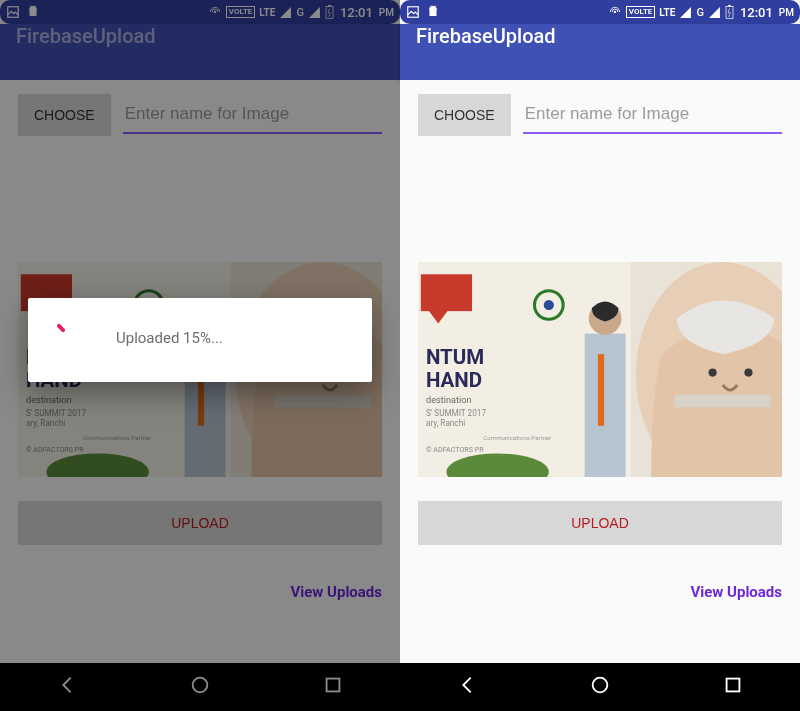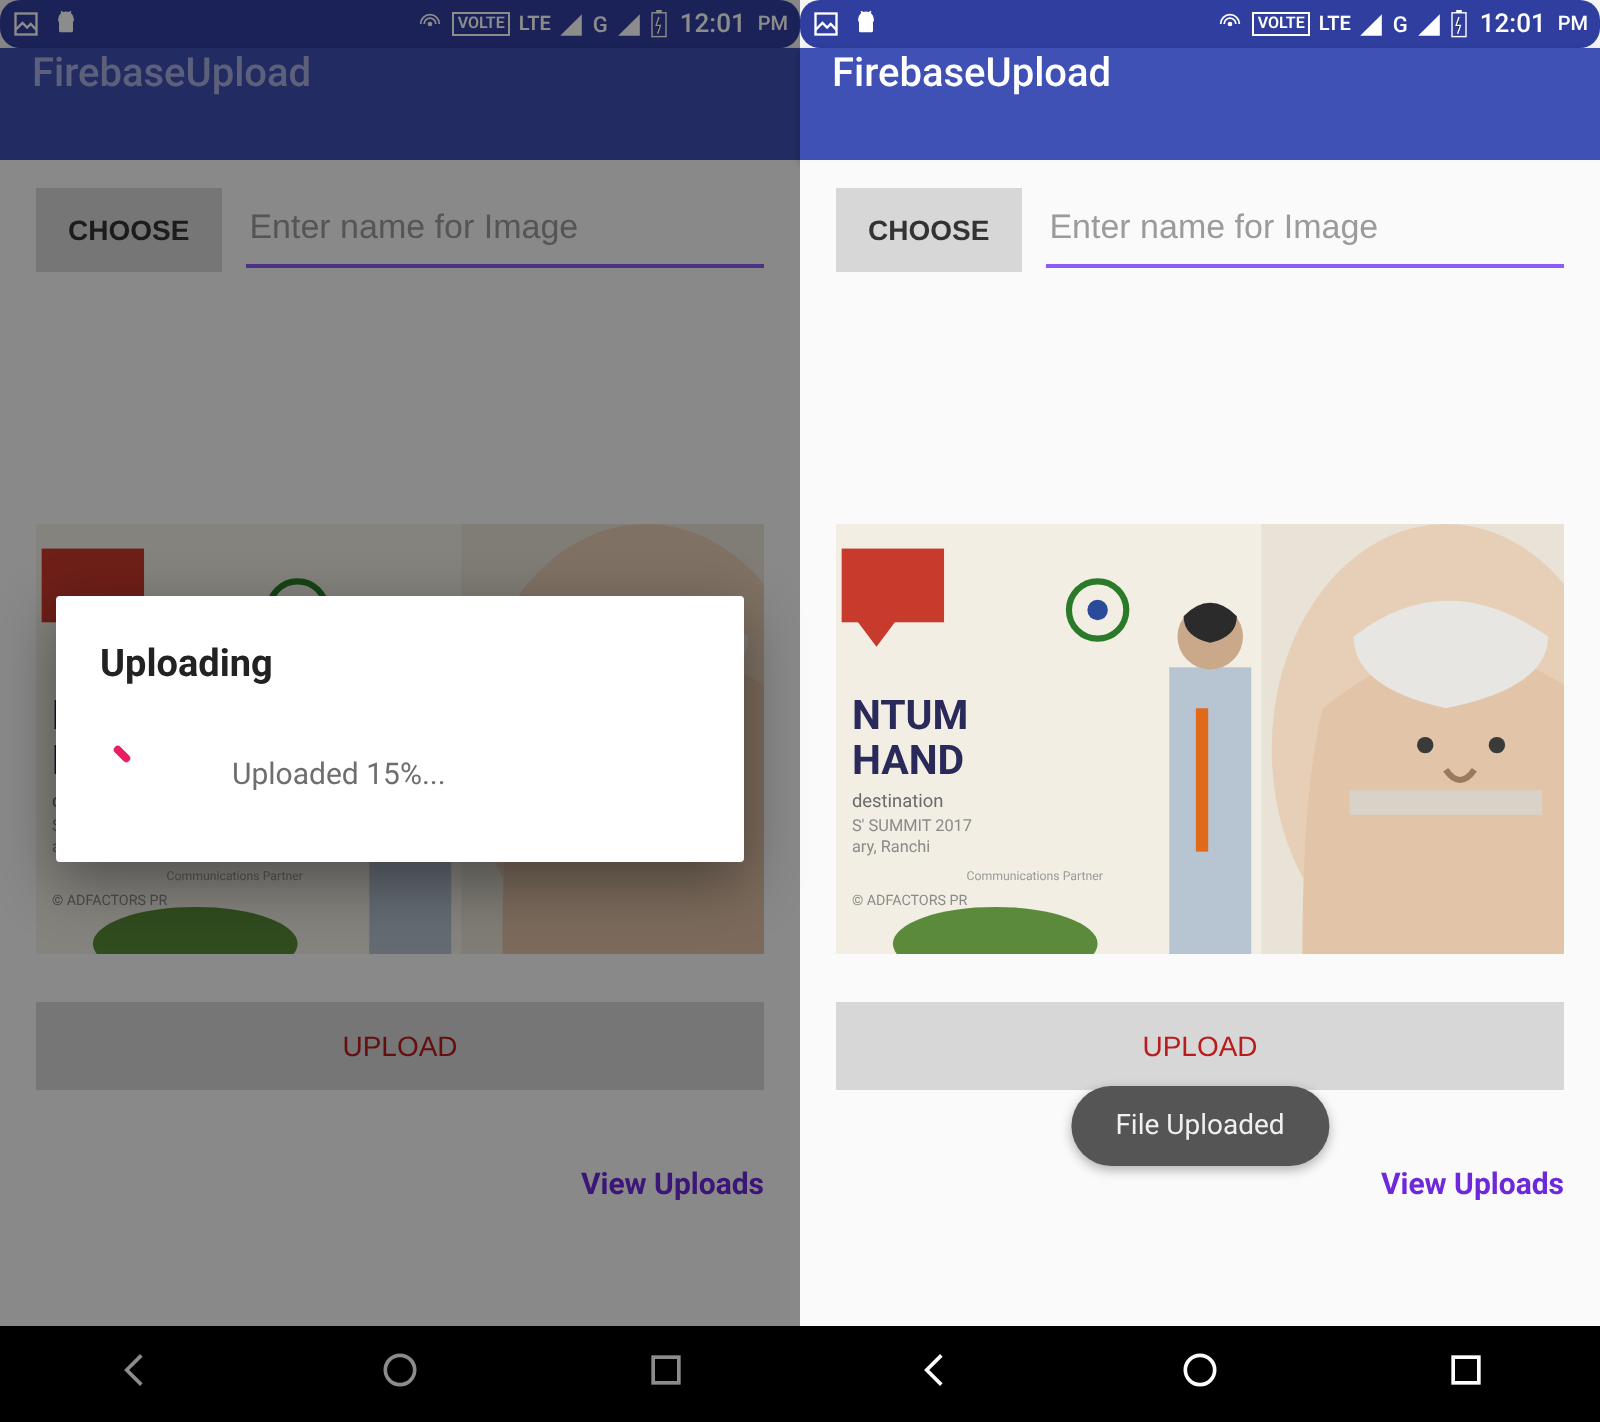--- a/index.html
+++ b/index.html
@@ -67,21 +67,21 @@
     .input-row {
       display: flex;
       align-items: flex-start;
       gap: 12px;
       margin-bottom: 16px;
     }
     .choose-btn {
       background: #d7d7d7;
       border: none;
       font-size: 14px;
-      font-weight: 700;
+      font-weight: 400;
       color: #333;
       padding: 13px 16px;
       min-width: 92px;
       text-align: center;
     }
     .name-input {
       flex: 1;
       border: none;
       border-bottom: 2px solid #8b5cf6;
       background: transparent;
@@ -281,21 +281,20 @@
       </svg>
     </div>
 
     <button class="upload-btn">UPLOAD</button>
     <div class="view-uploads">View Uploads</div>
   </div>
 
   <div class="scrim"></div>
 
   <div class="dialog">
-    <div class="dialog-title">Uploading</div>
     <div class="dialog-body">
       <div class="spinner"></div>
       <div class="dialog-msg">Uploaded 15%...</div>
     </div>
   </div>
 
   <div class="nav-bar">
     <span><svg viewBox="0 0 24 24">
           <path d="M16 4 L8 12 L16 20" stroke="#fff" stroke-width="2" fill="none"></path>
         </svg></span>
@@ -393,21 +392,20 @@
         <text x="66" y="174" font-size="6" fill="#9a9a9a">Communications Partner</text>
         <text x="10" y="186" font-size="7" fill="#8a8a8a">© ADFACTORS PR</text>
         <ellipse cx="80" cy="205" rx="50" ry="18" fill="#5a8a3a"></ellipse>
       </svg>
     </div>
 
     <button class="upload-btn">UPLOAD</button>
     <div class="view-uploads">View Uploads</div>
   </div>
 
-  <div class="toast">File Uploaded</div>
 
   <div class="nav-bar">
     <span><svg viewBox="0 0 24 24">
           <path d="M16 4 L8 12 L16 20" stroke="#fff" stroke-width="2" fill="none"></path>
         </svg></span>
     <span><svg viewBox="0 0 24 24">
           <circle cx="12" cy="12" r="8" stroke="#fff" stroke-width="2" fill="none"></circle>
         </svg></span>
     <span><svg viewBox="0 0 24 24">
           <rect x="5" y="5" width="14" height="14" stroke="#fff" stroke-width="2" fill="none"></rect>

